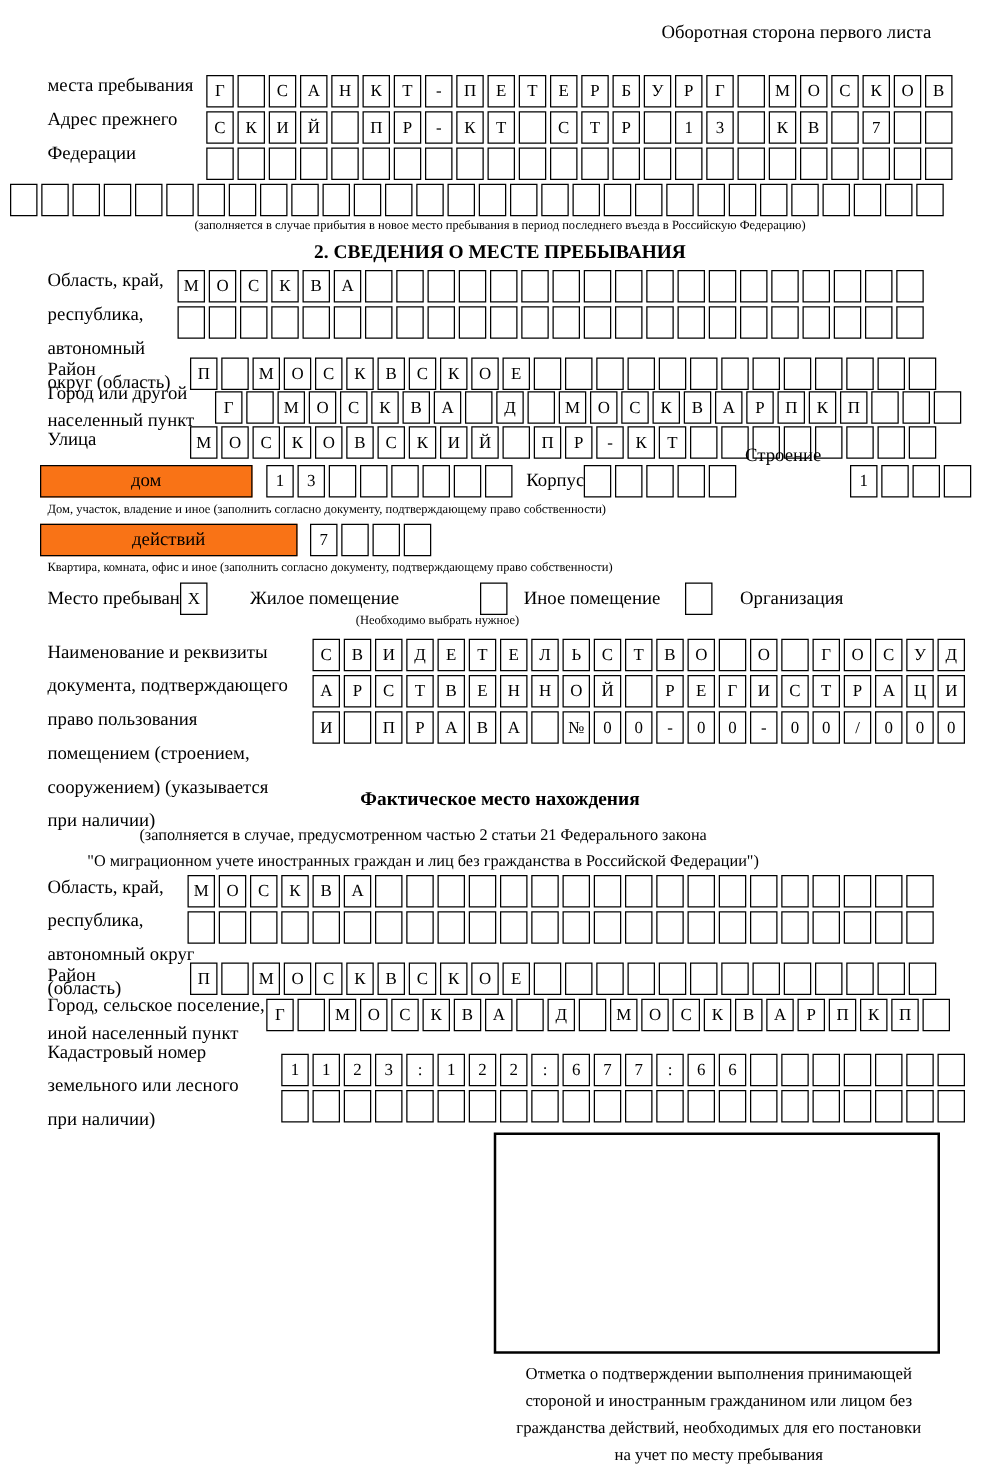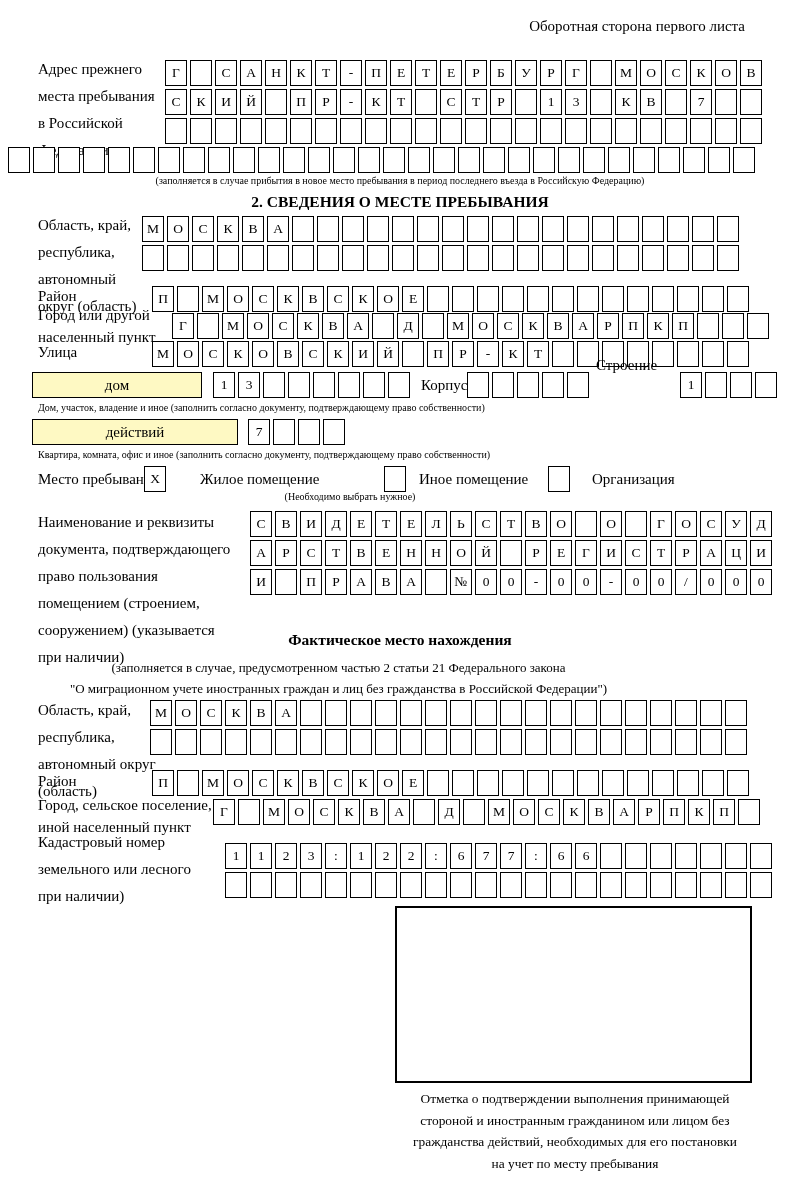--- a/index.html
+++ b/index.html
@@ -6,40 +6,39 @@
   #page{position:relative;width:800px;height:1180px;background:#ffffff;
         font-family:"Liberation Serif","DejaVu Serif",serif;color:#000;overflow:hidden;}
   .abs{position:absolute;}
   .lbl{font-size:15px;line-height:27px;}
   .lbl-tight div{line-height:21.5px;}
   .cells{display:flex;gap:3px;}
   .cell{box-sizing:border-box;width:22px;height:26px;border:1.6px solid #000;
         display:flex;align-items:center;justify-content:center;
         font-size:13.5px;font-family:"Liberation Serif",serif;background:#fff;flex:0 0 auto;}
   .namebox{box-sizing:border-box;border:1.6px solid #000;height:26px;
-        display:flex;align-items:center;justify-content:center;font-size:15px;background:#fef9c3;}
+        display:flex;align-items:center;justify-content:center;font-size:15px;background:#f97316;}
   .caption{font-size:10px;}
   .center{text-align:center;}
   .hdr{font-size:15px;}
   .stitle{font-size:15.5px;font-weight:bold;}
   .stamp-box{box-sizing:border-box;border:2px solid #000;background:#fff;}
   .stamp-cap div{line-height:21.5px;font-size:13.4px;}
   .notelines div{line-height:21px;font-size:13px;}
 </style>
 </head>
 <body>
 
 <div id="page">
 
   <div class="abs hdr" style="top:18px;right:55px;">Оборотная сторона первого листа</div>
 
   <div class="abs lbl" style="left:38px;top:56px;width:140px;">
+      <div>места пребывания</div>
       <div>Адрес прежнего</div>
-      <div>места пребывания</div>
-      <div>в Российской</div>
       <div>Федерации</div>
     </div>
   <div class="abs cells" style="left:165px;top:60px;">
       <span class="cell">Г</span>
       <span class="cell"></span>
       <span class="cell">С</span>
       <span class="cell">А</span>
       <span class="cell">Н</span>
       <span class="cell">К</span>
       <span class="cell">Т</span>

